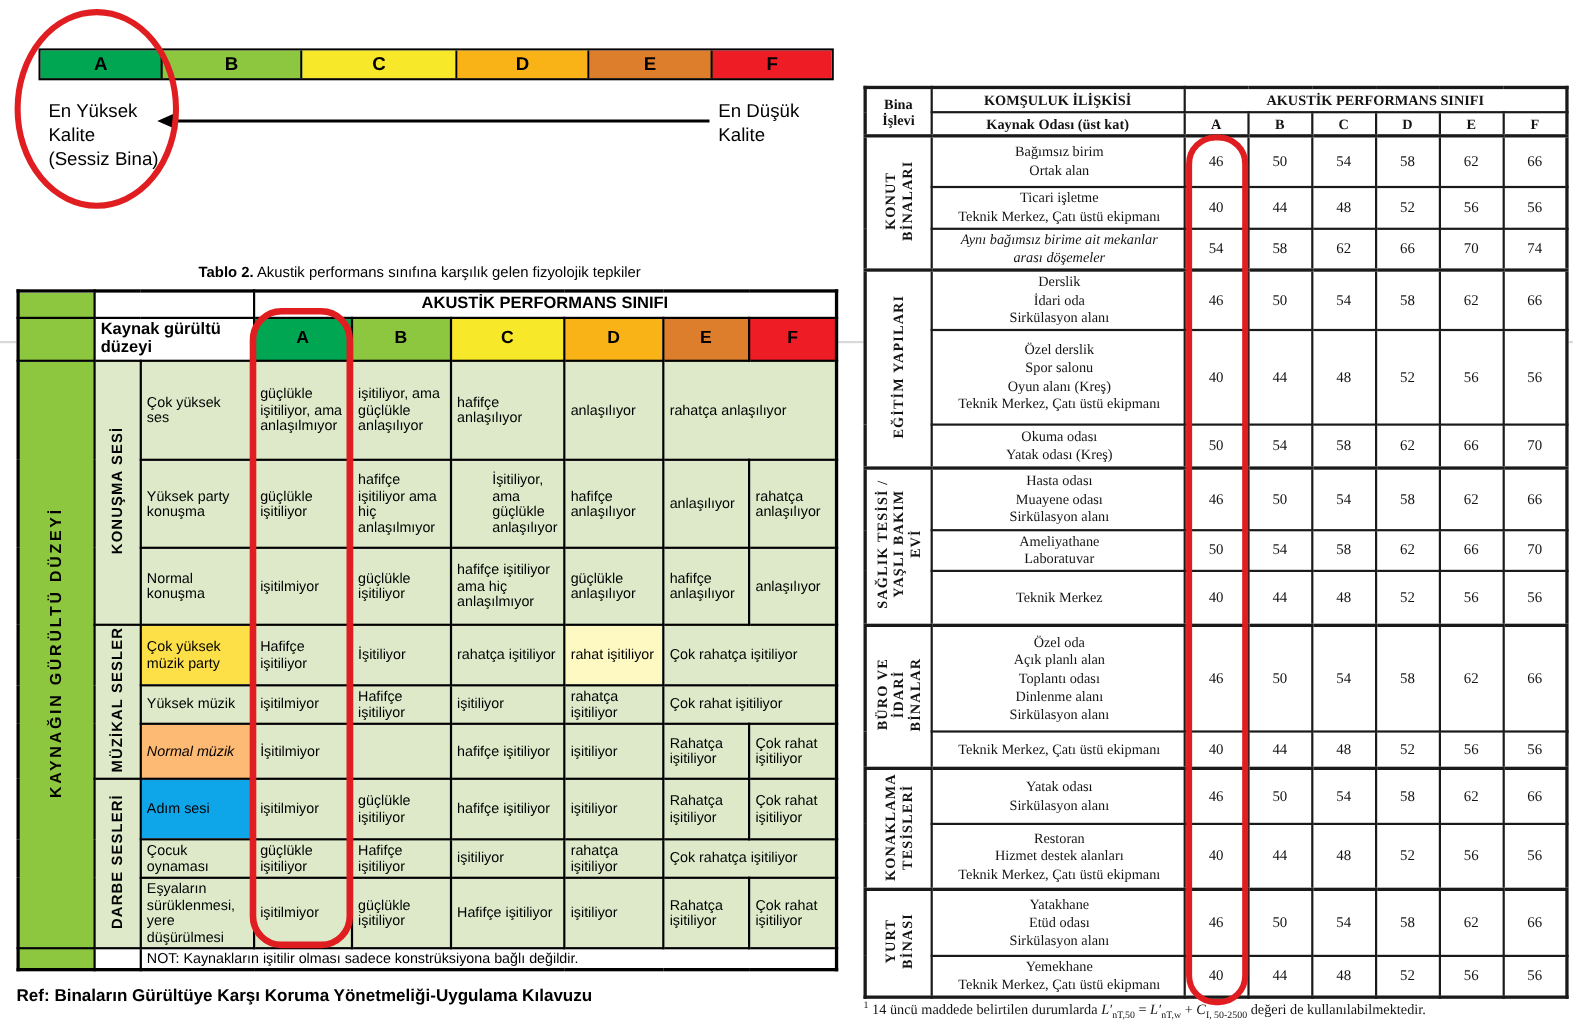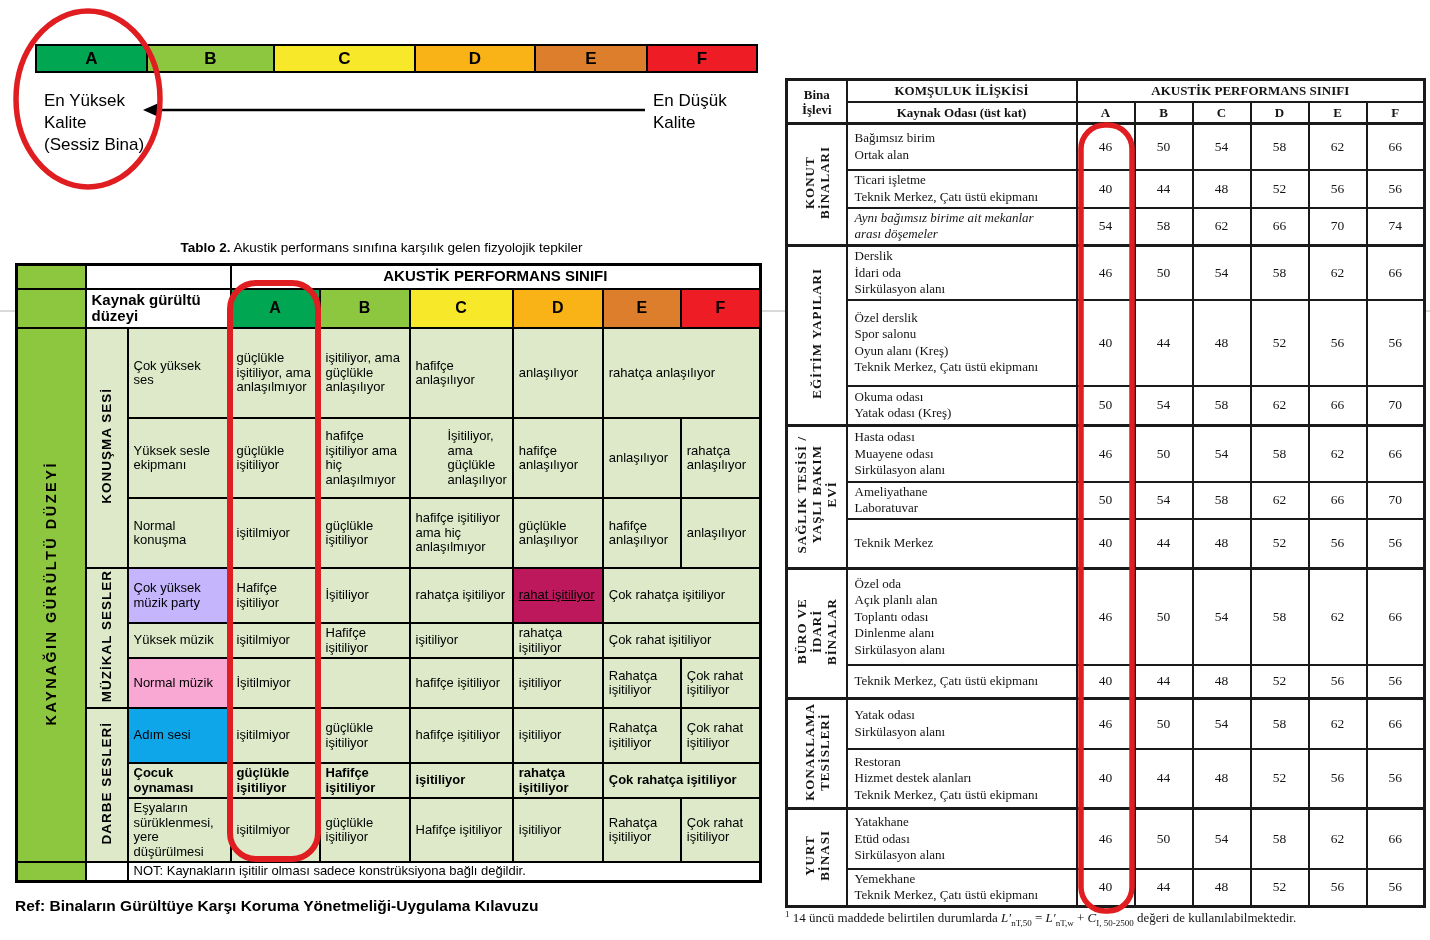--- a/index.html
+++ b/index.html
@@ -44,21 +44,21 @@
   .t35 { font-family: "Liberation Serif", serif; color: #141414; }
   .t35-title { position: absolute; left: 783px; top: 30px; width: 648px; font-family: "Liberation Serif", serif;
                font-weight: bold; font-size: 13.2px; line-height: 20px; color: #111; z-index: 1; }
   .sup { vertical-align: super; font-size: 9px; line-height: 0; }
   .sub { vertical-align: sub; font-size: 9px; line-height: 0; }
   .ivar { font-style: italic; }
   #table35-wrap { position: absolute; left: 785px; top: 78px; z-index: 1; }
   table.t35 { border-collapse: collapse; table-layout: fixed; border: 3px solid #1a1a1a; background: #fff; }
   table.t35 td { border: 2px solid #1a1a1a; font-size: 13px; vertical-align: middle; padding: 1px 4px; overflow: hidden; }
   table.t35 td.hdr { font-weight: bold; text-align: center; white-space: pre-line; line-height: 15px; }
-  table.t35 td.desc { text-align: left; padding-left: 7px; white-space: pre-line; line-height: 16.5px; }
+  table.t35 td.desc { text-align: center; padding-left: 7px; white-space: pre-line; line-height: 16.5px; }
   table.t35 td.desc.italic { font-style: italic; }
   table.t35 td.num { text-align: center; font-size: 13.5px; }
   table.t35 td.vcell { text-align: center; padding: 0; }
   table.t35 .group-v { font-weight: bold; font-size: 13px; letter-spacing: 1px; line-height: 15px; }
   table.t35 tr.group-start td { border-top: 3px solid #1a1a1a; }
   .t35-footnote { position: absolute; left: 785px; top: 910px; width: 645px; font-family: "Liberation Serif", serif;
                   font-size: 13px; color: #141414; z-index: 1; }
 
   
   #annot { position: absolute; left: 0; top: 0; z-index: 6; pointer-events: none; }
@@ -120,74 +120,74 @@
             <td class="axis-cell" rowspan="9" style="background: rgb(141, 198, 63);"><div class="vtext axis-text">KAYNAĞIN GÜRÜLTÜ DÜZEYİ</div></td>
             <td class="gvcell" rowspan="3" style="background: rgb(221, 233, 201);"><div class="vtext group-text">KONUŞMA SESİ</div></td>
             <td class="rowlab" style="background: rgb(221, 233, 201);">Çok yüksek ses</td>
             <td class="resp" style="background: rgb(221, 233, 201);">güçlükle işitiliyor, ama anlaşılmıyor</td>
             <td class="resp" style="background: rgb(221, 233, 201);">işitiliyor, ama güçlükle anlaşılıyor</td>
             <td class="resp" style="background: rgb(221, 233, 201);">hafifçe anlaşılıyor</td>
             <td class="resp" style="background: rgb(221, 233, 201);">anlaşılıyor</td>
             <td class="resp" colspan="2" style="background: rgb(221, 233, 201);">rahatça anlaşılıyor</td>
           </tr>
           <tr style="height: 80px;">
-            <td class="rowlab" style="background: rgb(221, 233, 201);">Yüksek sesle ekipmanı</td>
+            <td class="rowlab" style="background: rgb(221, 233, 201);">Yüksek party konuşma</td>
             <td class="resp" style="background: rgb(221, 233, 201);">güçlükle işitiliyor</td>
             <td class="resp" style="background: rgb(221, 233, 201);">hafifçe işitiliyor ama hiç anlaşılmıyor</td>
             <td class="resp" style="background: rgb(221, 233, 201); padding-left: 37px;">İşitiliyor, ama güçlükle anlaşılıyor</td>
             <td class="resp" style="background: rgb(221, 233, 201);">hafifçe anlaşılıyor</td>
             <td class="resp" style="background: rgb(221, 233, 201);">anlaşılıyor</td>
             <td class="resp" style="background: rgb(221, 233, 201);">rahatça anlaşılıyor</td>
           </tr>
           <tr style="height: 70px;">
             <td class="rowlab" style="background: rgb(221, 233, 201);">Normal konuşma</td>
             <td class="resp" style="background: rgb(221, 233, 201);">işitilmiyor</td>
             <td class="resp" style="background: rgb(221, 233, 201);">güçlükle işitiliyor</td>
             <td class="resp" style="background: rgb(221, 233, 201);">hafifçe işitiliyor ama hiç anlaşılmıyor</td>
             <td class="resp" style="background: rgb(221, 233, 201);">güçlükle anlaşılıyor</td>
             <td class="resp" style="background: rgb(221, 233, 201);">hafifçe anlaşılıyor</td>
             <td class="resp" style="background: rgb(221, 233, 201);">anlaşılıyor</td>
           </tr>
           <tr style="height: 55px;">
             <td class="gvcell" rowspan="3" style="background: rgb(221, 233, 201);"><div class="vtext group-text">MÜZİKAL SESLER</div></td>
-            <td class="rowlab" style="background: #c4b5fd;">Çok yüksek müzik party</td>
+            <td class="rowlab" style="background: #fde047;">Çok yüksek müzik party</td>
             <td class="resp" style="background: rgb(221, 233, 201);">Hafifçe işitiliyor</td>
             <td class="resp" style="background: rgb(221, 233, 201);">İşitiliyor</td>
             <td class="resp" style="background: rgb(221, 233, 201);">rahatça işitiliyor</td>
-            <td class="resp" style="background: #be185d; text-decoration: underline;">rahat işitiliyor</td>
+            <td class="resp" style="background: #fef9c3;">rahat işitiliyor</td>
             <td class="resp" colspan="2" style="background: rgb(221, 233, 201);">Çok rahatça işitiliyor</td>
           </tr>
           <tr style="height: 35px;">
             <td class="rowlab" style="background: rgb(221, 233, 201);">Yüksek müzik</td>
             <td class="resp" style="background: rgb(221, 233, 201);">işitilmiyor</td>
             <td class="resp" style="background: rgb(221, 233, 201);">Hafifçe işitiliyor</td>
             <td class="resp" style="background: rgb(221, 233, 201);">işitiliyor</td>
             <td class="resp" style="background: rgb(221, 233, 201);">rahatça işitiliyor</td>
             <td class="resp" colspan="2" style="background: rgb(221, 233, 201);">Çok rahat işitiliyor</td>
           </tr>
           <tr style="height: 50px;">
-            <td class="rowlab" style="background: #f9a8d4;">Normal müzik</td>
+            <td class="rowlab" style="background: #fdba74; font-style: italic;">Normal müzik</td>
             <td class="resp" style="background: rgb(221, 233, 201);">İşitilmiyor</td>
             <td class="resp" style="background: rgb(221, 233, 201);"></td>
             <td class="resp" style="background: rgb(221, 233, 201);">hafifçe işitiliyor</td>
             <td class="resp" style="background: rgb(221, 233, 201);">işitiliyor</td>
             <td class="resp" style="background: rgb(221, 233, 201);">Rahatça işitiliyor</td>
             <td class="resp" style="background: rgb(221, 233, 201);">Çok rahat işitiliyor</td>
           </tr>
           <tr style="height: 55px;">
             <td class="gvcell" rowspan="3" style="background: rgb(221, 233, 201);"><div class="vtext group-text">DARBE SESLERİ</div></td>
             <td class="rowlab" style="background: #0ea5e9;">Adım sesi</td>
             <td class="resp" style="background: rgb(221, 233, 201);">işitilmiyor</td>
             <td class="resp" style="background: rgb(221, 233, 201);">güçlükle işitiliyor</td>
             <td class="resp" style="background: rgb(221, 233, 201);">hafifçe işitiliyor</td>
             <td class="resp" style="background: rgb(221, 233, 201);">işitiliyor</td>
             <td class="resp" style="background: rgb(221, 233, 201);">Rahatça işitiliyor</td>
             <td class="resp" style="background: rgb(221, 233, 201);">Çok rahat işitiliyor</td>
           </tr>
-          <tr style="height: 28px; font-weight: bold;">
+          <tr style="height: 28px;">
             <td class="rowlab" style="background: rgb(221, 233, 201);">Çocuk oynaması</td>
             <td class="resp" style="background: rgb(221, 233, 201);">güçlükle işitiliyor</td>
             <td class="resp" style="background: rgb(221, 233, 201);">Hafifçe işitiliyor</td>
             <td class="resp" style="background: rgb(221, 233, 201);">işitiliyor</td>
             <td class="resp" style="background: rgb(221, 233, 201);">rahatça işitiliyor</td>
             <td class="resp" colspan="2" style="background: rgb(221, 233, 201);">Çok rahatça işitiliyor</td>
           </tr>
           <tr style="height: 62px;">
             <td class="rowlab" style="background: rgb(221, 233, 201);">Eşyaların sürüklenmesi, yere düşürülmesi</td>
             <td class="resp" style="background: rgb(221, 233, 201);">işitilmiyor</td>

